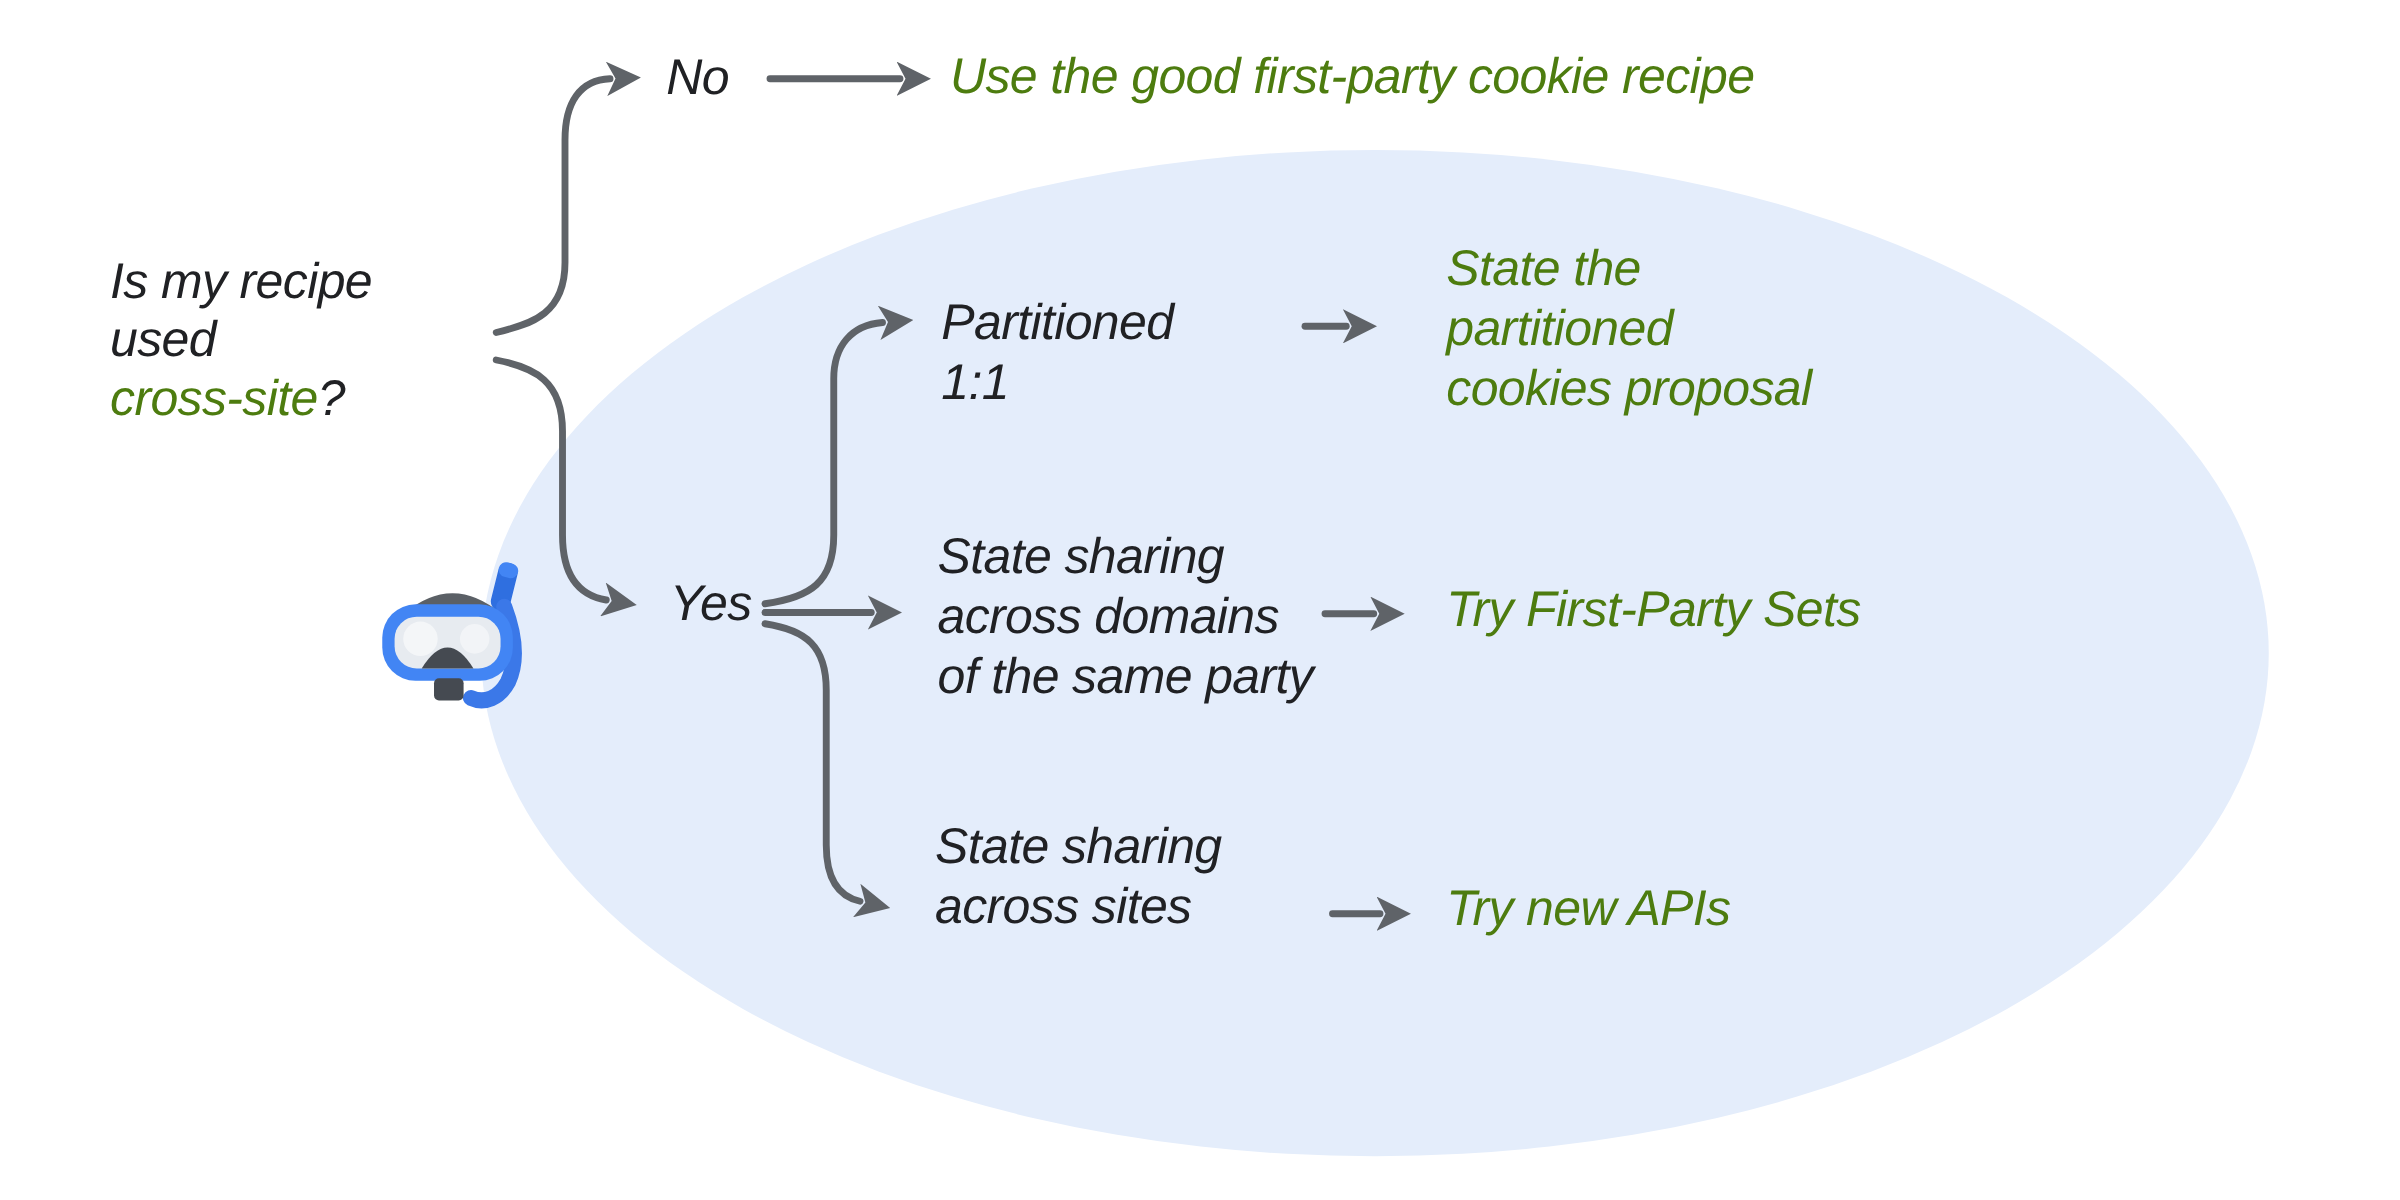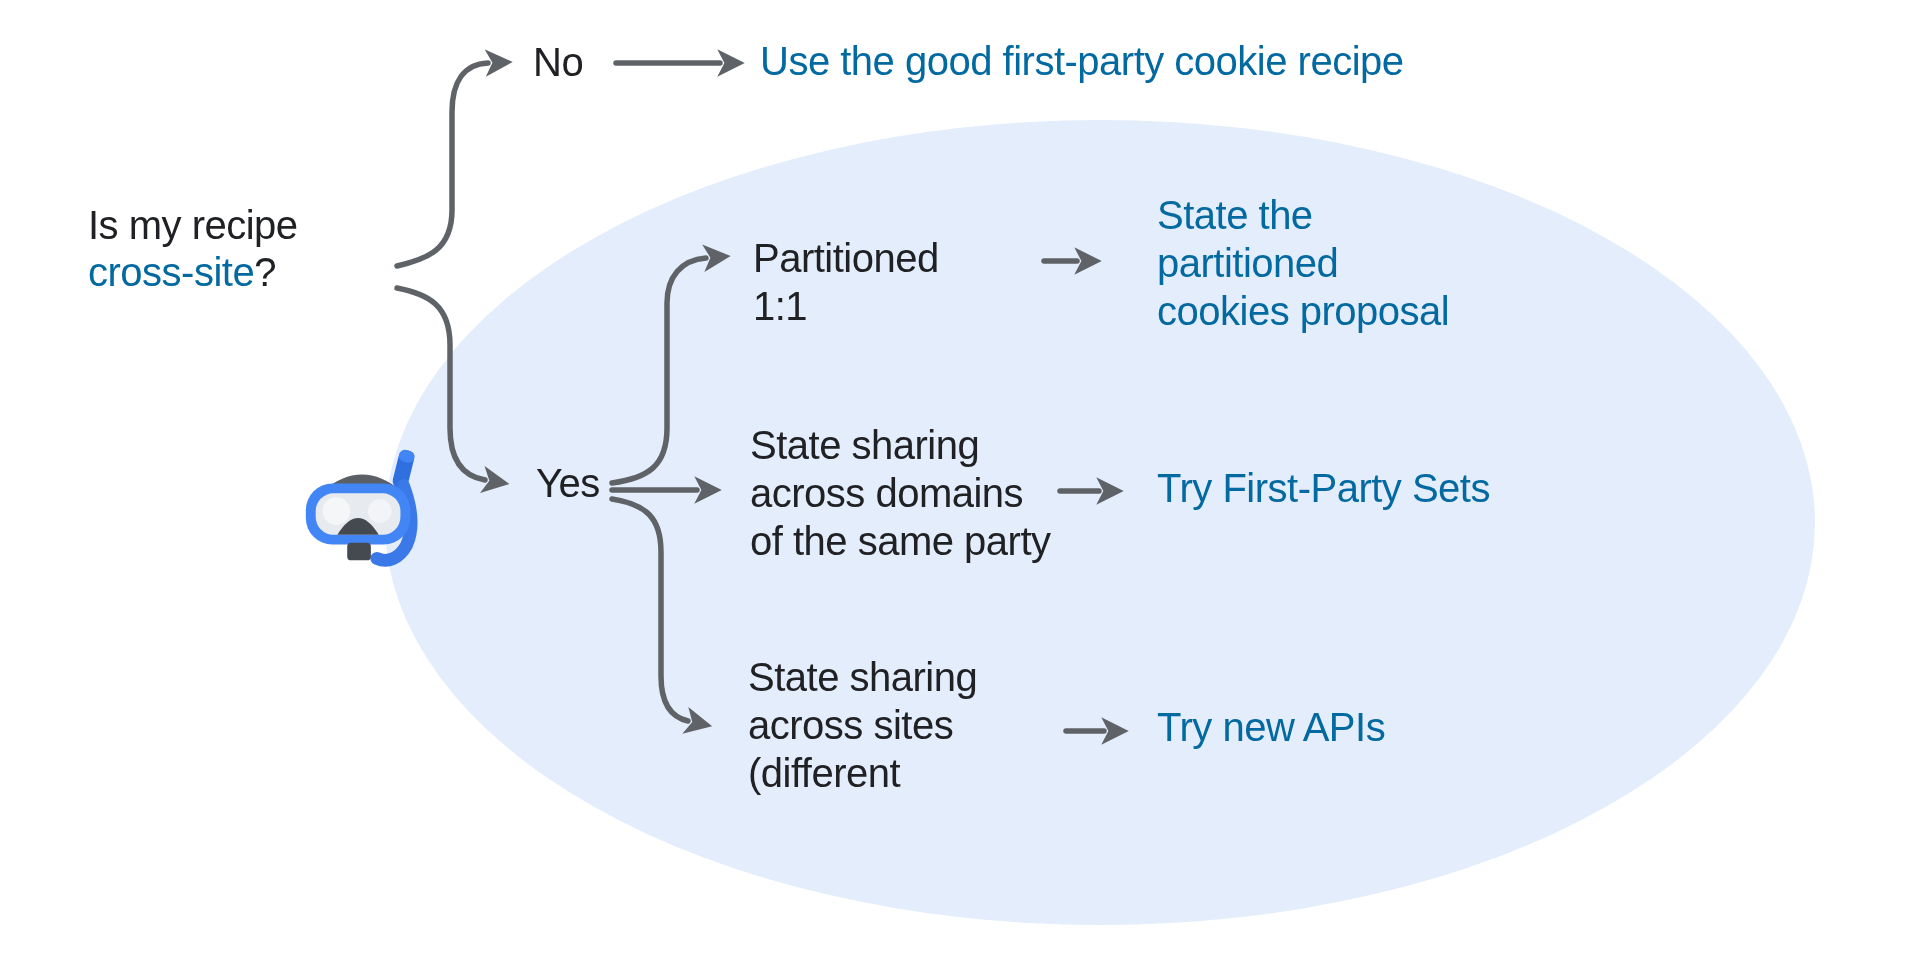--- a/index.html
+++ b/index.html
@@ -7,23 +7,23 @@
     position:relative;width:1920px;height:960px;overflow:hidden;background:#ffffff;
     font-family:"Liberation Sans",sans-serif;color:#202124;
   }
   .ellipse{
     position:absolute;left:385px;top:120px;width:1430px;height:805px;
     border-radius:50%;background:#E4EDFB;
   }
   .arrows{position:absolute;left:0;top:0;width:1920px;height:960px;}
   .txt{
     position:absolute;font-size:40px;line-height:48px;letter-spacing:-0.5px;
-    white-space:nowrap;color:#202124;
+    white-space:nowrap;color:#202124;font-style:italic;
   }
-  .blue{color:#0369a1;}
+  .blue{color:#4d7c0f;}
   .link{cursor:pointer;}
   .q{line-height:47px;}
   .mask-wrap{position:absolute;left:293px;top:448px;width:138px;height:138px;}
 </style>
 </head>
 <body>
 
 <div class="canvas">
 
   <div class="ellipse"></div>
@@ -59,20 +59,21 @@
       <rect x="23" y="46" width="86" height="42" rx="18" fill="#E7EBF0"></rect>
       <path d="M45 88 Q66 54 87 88 Z" fill="#454A51"></path>
       <circle cx="44" cy="64" r="14" fill="#ffffff" opacity="0.55"></circle>
       <circle cx="88" cy="64" r="12" fill="#ffffff" opacity="0.45"></circle>
       <rect x="55" y="96" width="24" height="18" rx="4" fill="#454A51"></rect>
     </svg>
   </div>
 
   <div class="txt q" style="left:88px;top:202px;">
     <div>Is my recipe</div>
+    <div>used</div>
     <div><span class="blue link">cross-site</span><span>?</span></div>
   </div>
 
   <div class="txt" style="left:533px;top:38px;">No</div>
   <div class="txt blue link" style="left:760px;top:37px;">Use the good first-party cookie recipe</div>
 
   <div class="txt" style="left:536px;top:459px;">Yes</div>
 
   <div class="txt" style="left:753px;top:234px;">
     <div>Partitioned</div>
@@ -87,17 +88,16 @@
   <div class="txt" style="left:750px;top:421px;">
     <div>State sharing</div>
     <div>across domains</div>
     <div>of the same party</div>
   </div>
   <div class="txt blue link" style="left:1157px;top:464px;text-align:right;">Try First-Party Sets</div>
 
   <div class="txt" style="left:748px;top:653px;">
     <div>State sharing</div>
     <div>across sites</div>
-    <div>(different</div>
   </div>
   <div class="txt blue link" style="left:1157px;top:703px;">Try new APIs</div>
 
 </div>
 
 </body></html>

